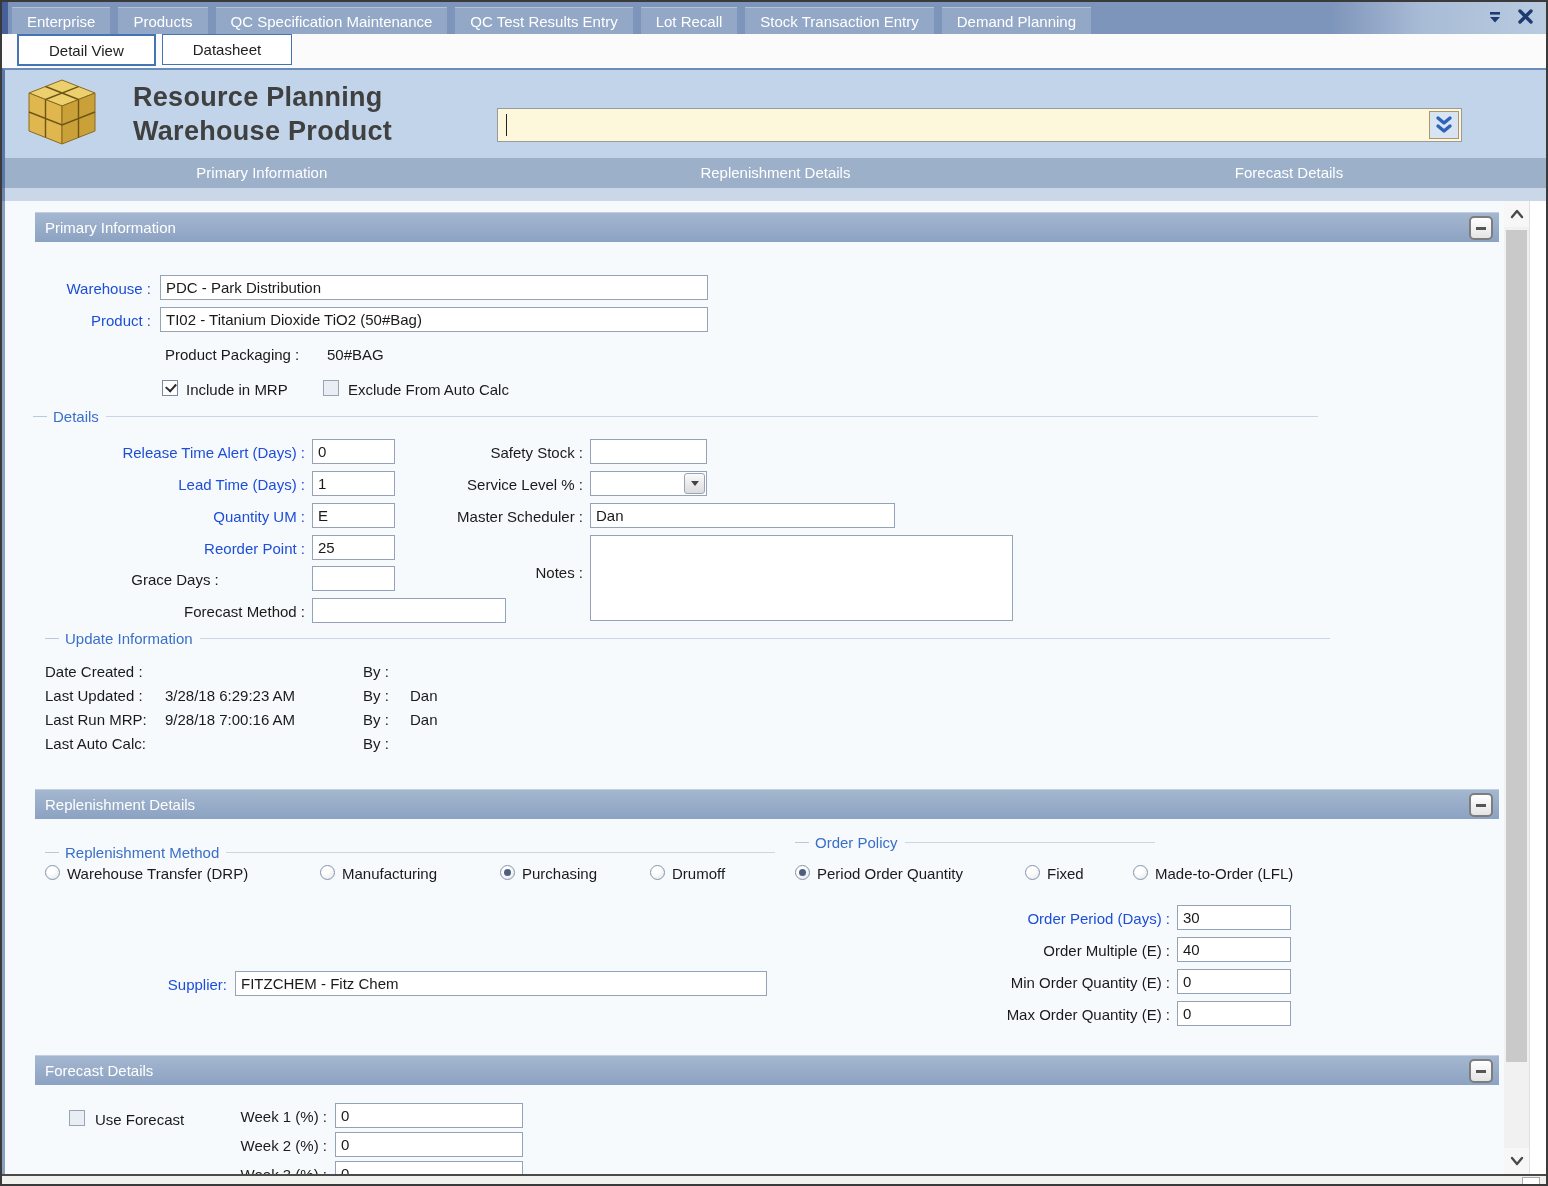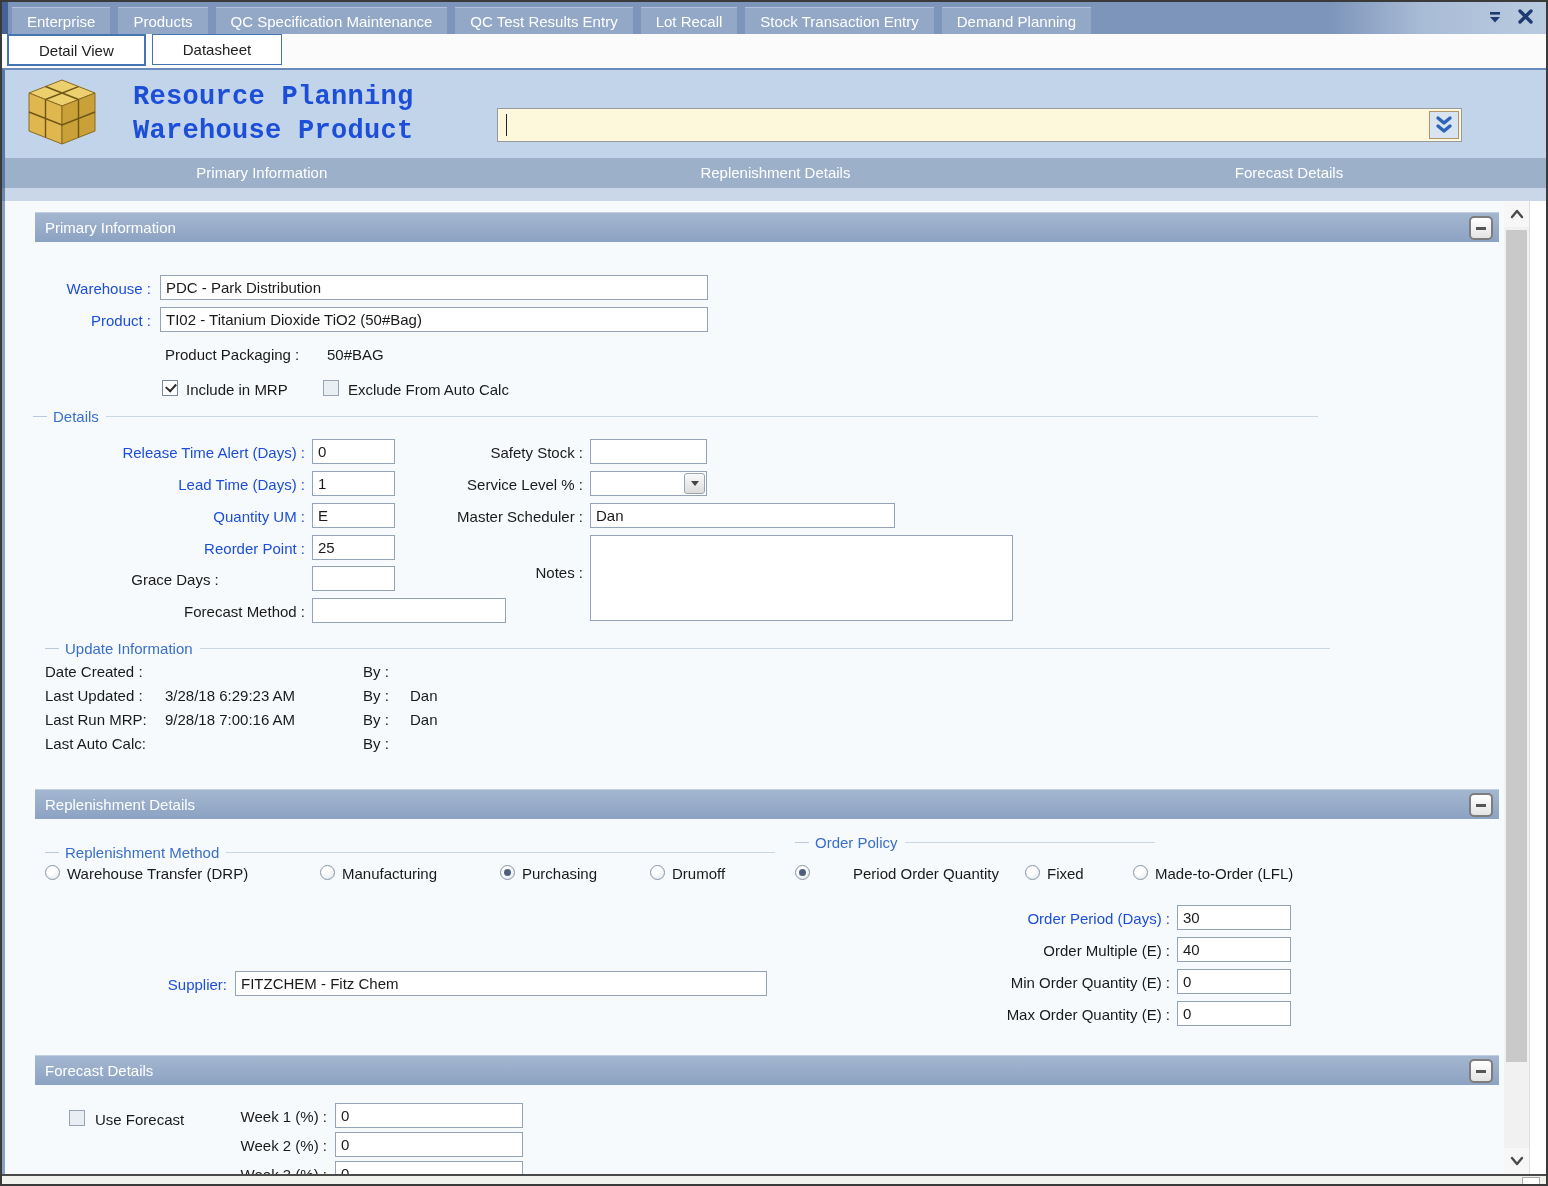--- a/index.html
+++ b/index.html
@@ -10,29 +10,29 @@
 
   
   .tabbar { left:0; top:0; width:1544px; height:32px;
     background:linear-gradient(to right,#7e95bb 0%,#7e95bb 86%,#a9bcd6 92%,#b9cbe0 100%);
     border-left:6px solid #46619a; display:flex; align-items:flex-end; padding-left:4px; }
   .tab { height:27px; line-height:27px; padding:0 15px; margin-right:8px; background:#93a7c6;
     color:#fff; font-size:15px; white-space:nowrap; border-top:1px solid #b3c2d8; }
   .tabbar-icons { right:12px; top:6px; display:flex; gap:14px; align-items:center; }
 
   
-  .subtabrow { left:0; top:32px; width:1544px; height:34px; background:#fbfbfb; display:flex; align-items:flex-start; padding-left:5px; }
+  .subtabrow { left:0; top:32px; width:1544px; height:34px; background:#fbfbfb; display:flex; align-items:flex-start; padding-left:15px; }
   .subtab { height:32px; line-height:30px; padding:0 30px; background:#fff; border:2px solid #4474b4;
     color:#222; font-size:15px; margin-right:6px; }
   .subtab.inactive { border-width:1px; height:31px; }
 
   
   .headerband { left:0; top:66px; width:1544px; height:90px; background:#c1d4e9;
     border-top:2px solid #6a8cba; border-left:3px solid #5b79a8; }
-  .title { position:absolute; left:128px; top:10px; color:#1d4ed8; font-size:27px; font-weight:bold; line-height:34px; letter-spacing:0.3px;font-family:Liberation Mono, monospace; }
+  .title { position:absolute; left:128px; top:10px; color:#404040; font-size:27px; font-weight:bold; line-height:34px; letter-spacing:0.3px; }
   .combo { position:absolute; left:492px; top:38px; width:965px; height:34px; background:#fdf8dc; border:1px solid #9a9a9a; }
   .combo .caret { position:absolute; left:8px; top:5px; width:1px; height:22px; background:#222; }
   .combo-btn { position:absolute; right:2px; top:2px; width:30px; height:28px; background:#d9e4f2; border:1px solid #b0946a;
     display:flex; align-items:center; justify-content:center; cursor:pointer; }
 
   
   .navbar { left:0; top:156px; width:1544px; height:30px; background:#9db0ca; border-left:3px solid #5b79a8; display:flex; }
   .navitem { width:33.33%; text-align:center; color:#fff; font-size:15px; line-height:30px; }
   .navstrip { left:0; top:186px; width:1544px; height:13px; background:#c9d7e8; border-left:3px solid #6e86ad; }
 
@@ -182,21 +182,21 @@
     <div class="lbl tr" style="left:360px; top:275px; width:218px;">Service Level % :</div>
     <div class="inp" style="left:585px; top:270px; width:117px; background:#fff;">
       <span></span>
       <div class="dd-btn"></div>
     </div>
     <div class="lbl tr" style="left:360px; top:307px; width:218px;">Master Scheduler :</div>
     <input class="inp" style="left: 585px; top: 302px; width: 305px;" value="Dan">
     <div class="lbl tr" style="left:360px; top:363px; width:218px;">Notes :</div>
     <textarea class="inp" style="left: 585px; top: 334px; width: 423px; height: 86px;"></textarea>
 
-    <div class="fieldset-legend" style="left:40px; top:439px; width:1285px;text-align:center;">
+    <div class="fieldset-legend" style="left:40px; top:429px; width:1285px;text-align:center;">
       <span class="dash"></span>
         <span class="txt">Update Information</span>
         <span class="line"></span>
     </div>
 
     <div class="abs" style="left:40px; top:462px; width:700px; height:24px;">
       <span class="lbl" style="left:0;">Date Created :</span>
       <span class="lbl" style="left:120px;"></span>
       <span class="lbl" style="left:318px;">By :</span>
       <span class="lbl" style="left:365px;"></span>
@@ -238,21 +238,21 @@
     <div class="lbl" style="left:517px; top:664px;">Purchasing</div>
     <div class="radio" style="left:645px; top:664px;"></div>
     <div class="lbl" style="left:667px; top:664px;">Drumoff</div>
 
     <div class="fieldset-legend" style="left:790px; top:633px; width:360px;">
       <span class="dash"></span>
         <span class="txt">Order Policy</span>
         <span class="line"></span>
     </div>
     <div class="radio sel" style="left:790px; top:664px;"></div>
-    <div class="lbl" style="left:812px; top:664px;margin-left:36px;">Period Order Quantity</div>
+    <div class="lbl" style="left:812px; top:664px;">Period Order Quantity</div>
     <div class="radio" style="left:1020px; top:664px;"></div>
     <div class="lbl" style="left:1042px; top:664px;">Fixed</div>
     <div class="radio" style="left:1128px; top:664px;"></div>
     <div class="lbl" style="left:1150px; top:664px;">Made-to-Order (LFL)</div>
 
     <div class="lbl red tr" style="left:905px; top:709px; width:260px;">Order Period (Days) :</div>
     <input class="inp" style="left: 1172px; top: 704px; width: 114px;" value="30">
     <div class="lbl tr" style="left:905px; top:741px; width:260px;">Order Multiple (E) :</div>
     <input class="inp" style="left: 1172px; top: 736px; width: 114px;" value="40">
     <div class="lbl tr" style="left:905px; top:773px; width:260px;">Min Order Quantity (E) :</div>

